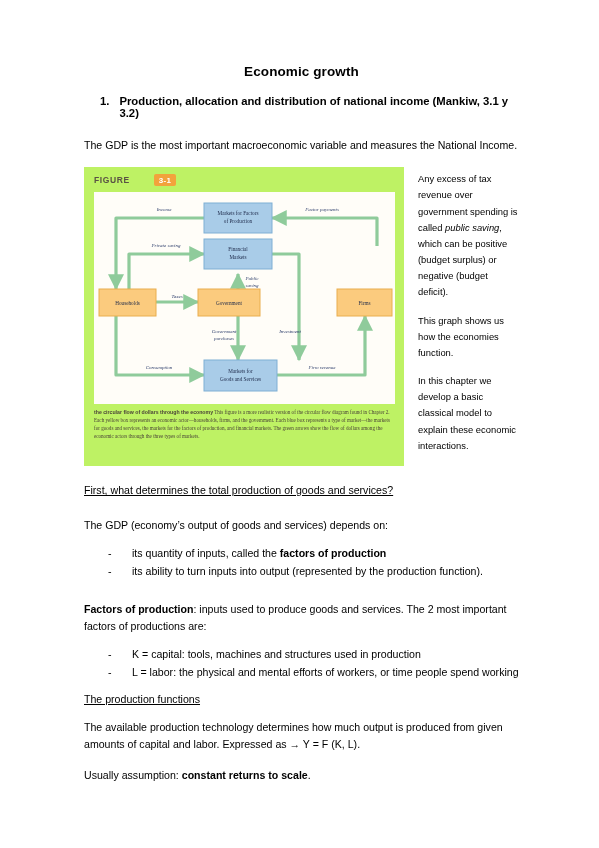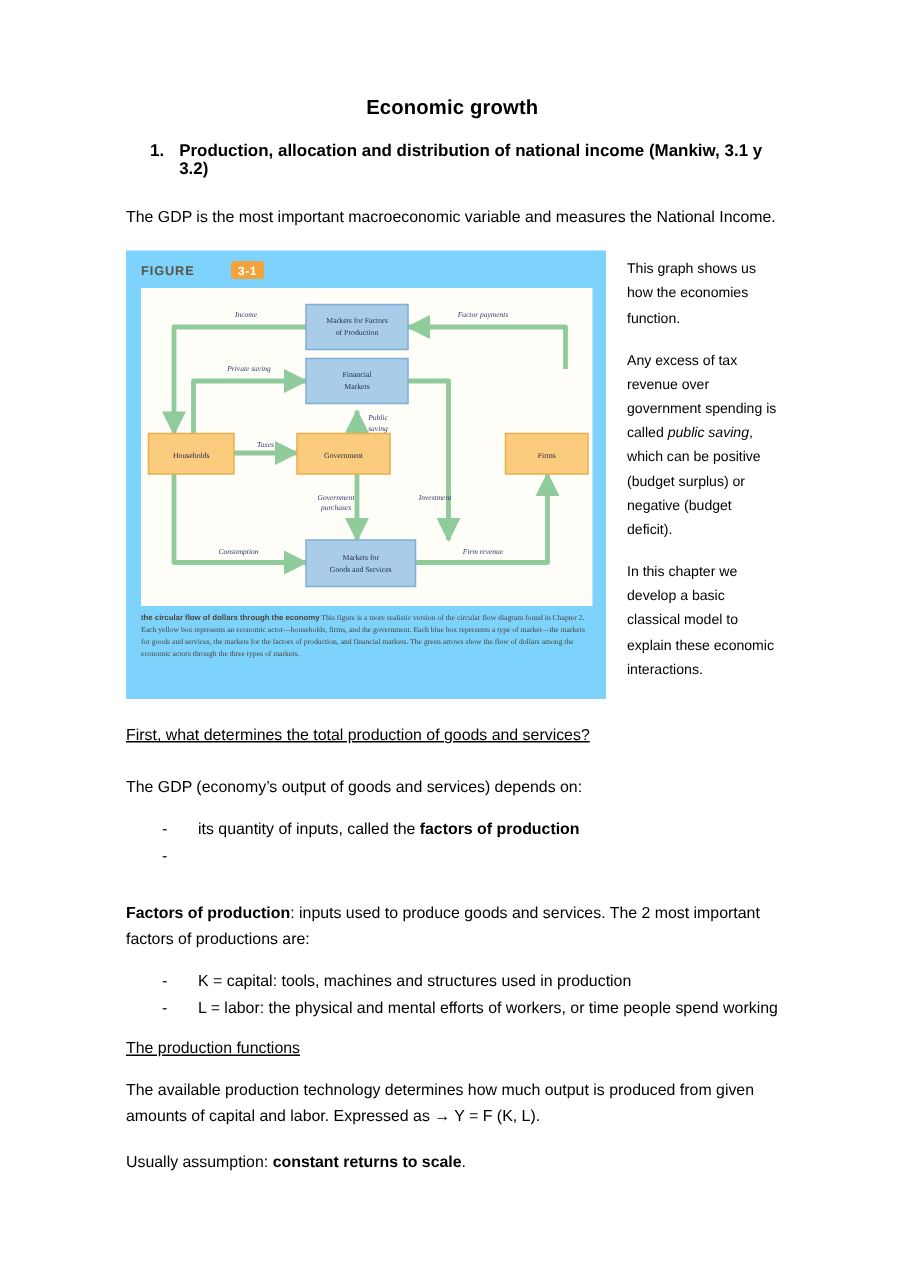--- a/index.html
+++ b/index.html
@@ -67,21 +67,21 @@
 
   
   .fig-row {
     display: flex;
     gap: 14px;
     margin: 0 0 18px 0;
   }
   .figure {
     flex: none;
     width: 320px;
-    background: #7dd3fc;
+    background: #bef264;
     padding: 7px 9px 8px 10px;
     position: relative;
   }
   .fig-head {
     display: flex;
     align-items: center;
     gap: 5px;
     margin-bottom: 6px;
   }
   .fig-head .fig-word {
@@ -230,37 +230,38 @@
           </g>
         </svg>
       </div>
 
       <div class="fig-caption">
         <span class="cap-lead">the circular flow of dollars through the economy</span><span>  This figure is a more realistic version of the circular flow diagram found in Chapter 2. Each yellow box represents an economic actor—households, firms, and the government. Each blue box represents a type of market—the markets for goods and services, the markets for the factors of production, and financial markets. The green arrows show the flow of dollars among the economic actors through the three types of markets.</span>
       </div>
     </div>
 
     <div class="side-col">
+      <p><span>Any excess of tax revenue over government spending is called </span><i>public saving</i><span>, which can be positive (budget surplus) or negative (budget deficit).</span></p>
       <p>This graph shows us how the economies function.</p>
-      <p><span>Any excess of tax revenue over government spending is called </span><i>public saving</i><span>, which can be positive (budget surplus) or negative (budget deficit).</span></p>
       <p>In this chapter we develop a basic classical model to explain these economic interactions.</p>
     </div>
   </div>
 
   <div class="sub-underline">First, what determines the total production of goods and services?</div>
 
   <p class="body tight">The GDP (economy’s output of goods and services) depends on:</p>
 
   <ul class="dash-list">
     <li>
       <span class="dash">-</span>
       <span><span>its quantity of inputs, called the </span><b>factors of production</b></span>
     </li>
     <li>
       <span class="dash">-</span>
+      <span>its ability to turn inputs into output (represented by the production function).</span>
     </li>
   </ul>
 
   <p class="body tight"><b>Factors of production</b><span>: inputs used to produce goods and services. The 2 most important factors of productions are:</span></p>
 
   <ul class="dash-list">
     <li>
       <span class="dash">-</span>
       <span>K = capital: tools, machines and structures used in production</span>
     </li>

